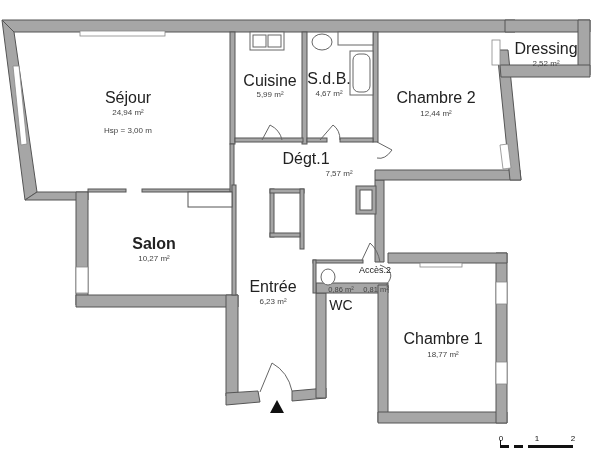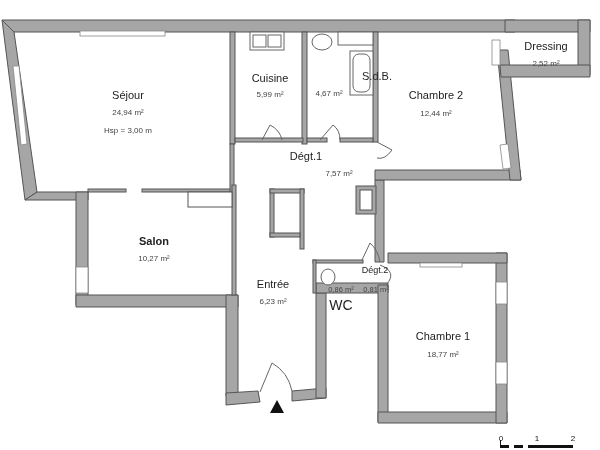--- a/index.html
+++ b/index.html
@@ -4,21 +4,21 @@
   <style>
     html, body { margin: 0; padding: 0; background: #ffffff; }
     body { width: 600px; height: 450px; overflow: hidden; position: relative; }
     #plan { position: absolute; left: 0; top: 0; width: 600px; height: 450px; }
     .wall { fill: #a6a6a6; stroke: #555555; stroke-width: 1; }
     .thin { fill: #ffffff; stroke: #555555; stroke-width: 1; }
     .win { fill: #ffffff; stroke: #888888; stroke-width: 0.8; }
     .fix { fill: #ffffff; stroke: #666666; stroke-width: 1; }
     .door { fill: none; stroke: #666666; stroke-width: 1; }
     .lbl { position: absolute; font-family: "Liberation Sans", sans-serif; color: #222; text-align: center; white-space: nowrap; transform: translateX(-50%); }
-    .name { font-size: 11px; }
+    .name { font-size: 16px; }
     .area { font-size: 8px; color: #444; text-align: right; }
     .name-sm { font-size: 14px; margin-top: 33px; }
     .area-sm { font-size: 7.5px; color: #444; }
     .acces-arrow { position: absolute; left: 270px; top: 400px; width: 0; height: 0;
       border-left: 7px solid transparent; border-right: 7px solid transparent; border-bottom: 13px solid #111; }
     .scale { position: absolute; font-family: "Liberation Sans", sans-serif; font-size: 8px; color: #111; transform: translateX(-50%); }
   </style>
 </head>
 <body>
 
@@ -124,42 +124,42 @@
   </g>
 </svg>
 
 <div class="lbl name" style="left:128px;top:89px;">Séjour</div>
 <div class="lbl area" style="left:128px;top:108px;">24,94 m²</div>
 <div class="lbl area" style="left:128px;top:126px;">Hsp = 3,00 m</div>
 
 <div class="lbl name" style="left:270px;top:72px;">Cuisine</div>
 <div class="lbl area" style="left:270px;top:90px;">5,99 m²</div>
 
-<div class="lbl name" style="left:329px;top:70px;margin-left:48px;">S.d.B.</div>
+<div class="lbl name" style="left:329px;top:70px;">S.d.B.</div>
 <div class="lbl area" style="left:329px;top:89px;">4,67 m²</div>
 
 <div class="lbl name" style="left:436px;top:89px;">Chambre 2</div>
 <div class="lbl area" style="left:436px;top:109px;">12,44 m²</div>
 
 <div class="lbl name" style="left:546px;top:40px;">Dressing</div>
 <div class="lbl area" style="left:546px;top:59px;">2,52 m²</div>
 
 <div class="lbl name" style="left:306px;top:150px;">Dégt.1</div>
 <div class="lbl area" style="left:306px;top:169px;margin-left:33px;">7,57 m²</div>
 
 <div class="lbl name" style="left:154px;top:235px;font-weight:bold;">Salon</div>
 <div class="lbl area" style="left:154px;top:254px;">10,27 m²</div>
 
 <div class="lbl name" style="left:273px;top:278px;">Entrée</div>
 <div class="lbl area" style="left:273px;top:297px;">6,23 m²</div>
 
 <div class="lbl name-sm" style="left:341px;top:264px;">WC</div>
 <div class="lbl area-sm" style="left:341px;top:285px;">0,86 m²</div>
 
-<div class="lbl area" style="left:375px;top:265px;font-size:9px;color:#222;">Dégt.2</div>
+<div class="lbl area" style="left:375px;top:265px;font-size:9px;color:#222;">Accès.2</div>
 <div class="lbl area-sm" style="left:376px;top:285px;">0,81 m²</div>
 
 <div class="lbl name" style="left:443px;top:330px;">Chambre 1</div>
 <div class="lbl area" style="left:443px;top:350px;">18,77 m²</div>
 
 <div class="acces-arrow"></div>
 <div class="lbl name-sm" style="left:277px;top:421px;font-weight:bold;">Accès</div>
 
 <div style="position:absolute;left:500px;top:445px;width:73px;height:3px;">
   <div style="position:absolute;left:0;top:0;width:37px;height:3px;background:repeating-linear-gradient(90deg,#111 0 9px,#fff 9px 14px);"></div>

